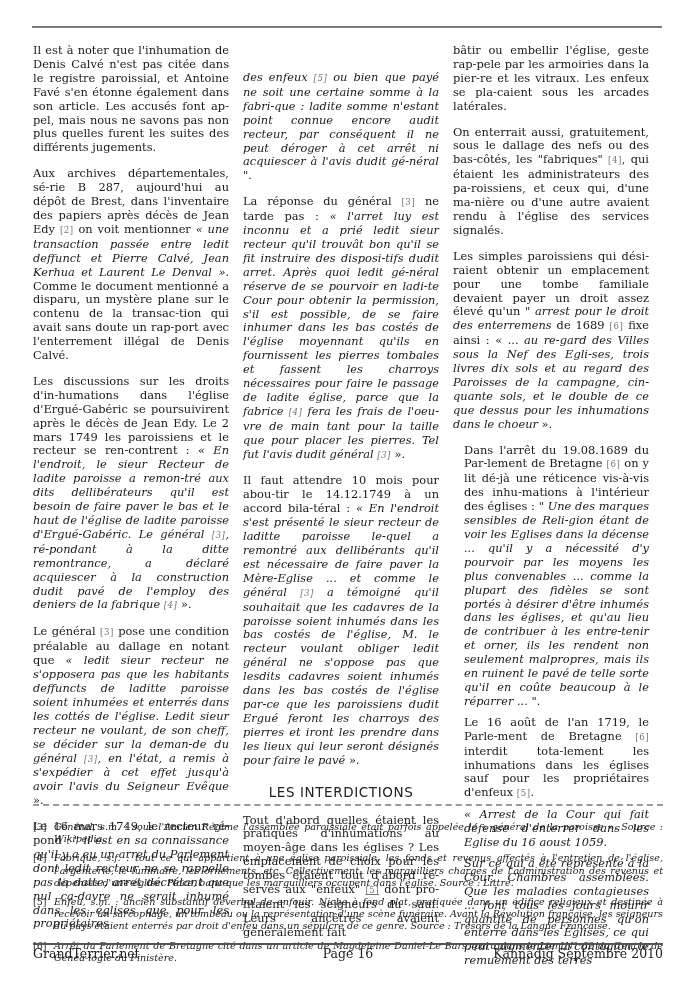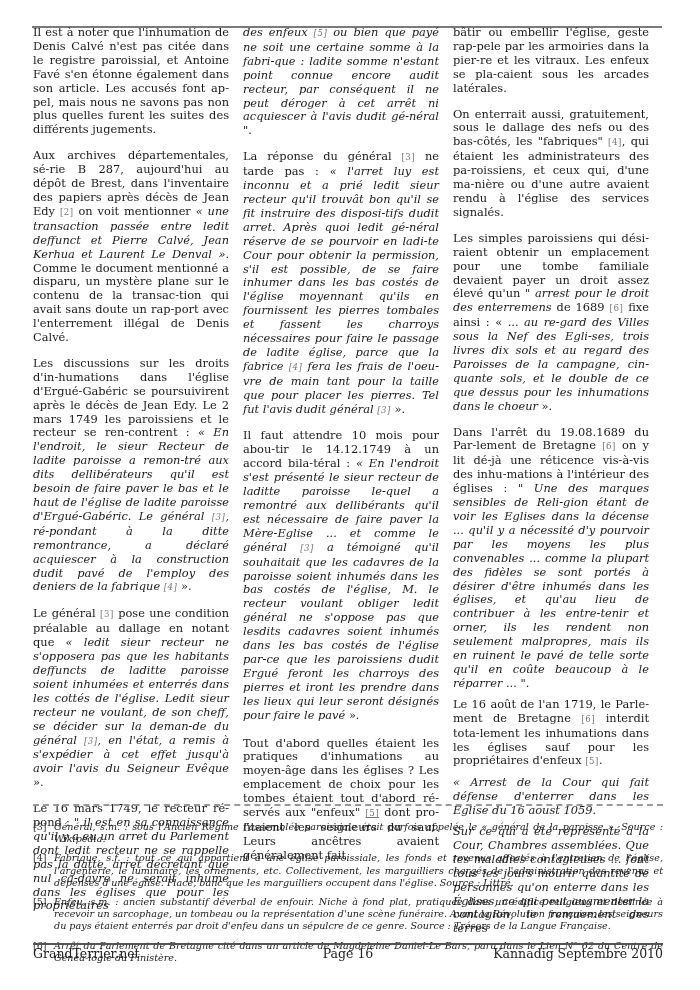--- a/index.html
+++ b/index.html
@@ -1,25 +1,25 @@
 <!DOCTYPE html>
 <html><head>
 <meta charset="utf-8">
 <style>
   html, body { margin: 0; padding: 0; background: #ffffff; }
   body { width: 700px; height: 990px; position: relative; overflow: hidden; color: #1a1a1a;
          font-family: "DejaVu Serif", "Liberation Serif", serif; }
   .top-rule { position: absolute; left: 32px; top: 26px; width: 630px; height: 2px; background: #7a7a7a; }
-  .col { position: absolute; top: 26px; width: 196px; font-size: 11.4px; line-height: 13.9px;
+  .col { position: absolute; top: 44px; width: 196px; font-size: 11.4px; line-height: 13.9px;
          text-align: justify; hyphens: manual; }
   .col1 { left: 33px; }
-  .col2 { left: 243px; }
+  .col2 { left: 243px; margin-top: 27px; }
   .col3 { left: 453px; }
   .col p { margin: 0 0 12px 0; }
-  .col p.tight { margin-bottom: 7px; }
+  .col p.tight { margin-bottom: 7px; margin-left: 11px; }
   .it { font-style: italic; }
   .ref { font-size: 8.6px; color: #777; font-style: italic; letter-spacing: 0.5px; }
   .ref.up { font-style: normal; }
   .ref.ul { text-decoration: underline; font-style: normal; }
   .heading { text-align: center; font-family: "DejaVu Sans", sans-serif; font-size: 13.5px;
              letter-spacing: 0.6px; line-height: 20px; margin: 14px 0 12px 0; color: #222; font-weight: normal; }
   .dash-rule { position: absolute; left: 33px; top: 804px; width: 630px; height: 0;
                border-top: 2px dashed #9a9a9a; }
   .notes { position: absolute; left: 33px; top: 821px; width: 630px; font-size: 9.6px; line-height: 12.2px; }
   .note { display: flex; margin-bottom: 7px; }
@@ -42,20 +42,21 @@
     <p><span>Aux archives départementales, sé-rie B 287, aujourd'hui au dépôt de Brest, dans l'inventaire des papiers après décès de Jean Edy </span><span class="ref up">[2]</span><span> on voit mentionner </span><span class="it">« une transaction passée entre ledit deffunct et Pierre Calvé, Jean Kerhua et Laurent Le Denval »</span><span>. Comme le document mentionné a disparu, un mystère plane sur le contenu de la transac-tion qui avait sans doute un rap-port avec l'enterrement illégal de Denis Calvé.</span></p>
     <p><span>Les discussions sur les droits d'in-humations dans l'église d'Ergué-Gabéric se poursuivirent après le décès de Jean Edy. Le 2 mars 1749 les paroissiens et le recteur se ren-contrent : </span><span class="it">« En l'endroit, le sieur Recteur de ladite paroisse a remon-tré aux dits dellibérateurs qu'il est besoin de faire paver le bas et le haut de l'église de ladite paroisse d'Ergué-Gabéric. Le général </span><span class="ref">[3]</span><span class="it">, ré-pondant à la ditte remontrance, a déclaré acquiescer à la construction dudit pavé de l'employ des deniers de la fabrique </span><span class="ref">[4]</span><span> ».</span></p>
     <p><span>Le général </span><span class="ref up">[3]</span><span> pose une condition préalable au dallage en notant que </span><span class="it">« ledit sieur recteur ne s'opposera pas que les habitants deffuncts de laditte paroisse soient inhumées et enterrés dans les cottés de l'église. Ledit sieur recteur ne voulant, de son cheff, se décider sur la deman-de du général </span><span class="ref">[3]</span><span class="it">, en l'état, a remis à s'expédier à cet effet jusqu'à avoir l'avis du Seigneur Evêque</span><span> ».</span></p>
     <p><span>Le 16 mars 1749, le recteur ré-pond : " </span><span class="it">il est en sa connaissance qu'il y a eu un arret du Parlement dont ledit recteur ne se rappelle pas la datte, arret décrétant que nul ca-davre ne serait inhumé dans les églises que pour les propriétaires</span></p>
   </div>
 <div class="col col2">
     <p><span class="it">des enfeux </span><span class="ref">[5]</span><span class="it"> ou bien que payé ne soit une certaine somme à la fabri-que : ladite somme n'estant point connue encore audit recteur, par conséquent il ne peut déroger à cet arrêt ni acquiescer à l'avis dudit gé-néral</span><span> ".</span></p>
     <p><span>La réponse du général </span><span class="ref up">[3]</span><span> ne tarde pas : </span><span class="it">« l'arret luy est inconnu et a prié ledit sieur recteur qu'il trouvât bon qu'il se fit instruire des disposi-tifs dudit arret. Après quoi ledit gé-néral réserve de se pourvoir en ladi-te Cour pour obtenir la permission, s'il est possible, de se faire inhumer dans les bas costés de l'église moyennant qu'ils en fournissent les pierres tombales et fassent les charroys nécessaires pour faire le passage de ladite église, parce que la fabrice </span><span class="ref">[4]</span><span class="it"> fera les frais de l'oeu-vre de main tant pour la taille que pour placer les pierres. Tel fut l'avis dudit général </span><span class="ref">[3]</span><span> ».</span></p>
     <p><span>Il faut attendre 10 mois pour abou-tir le 14.12.1749 à un accord bila-téral : </span><span class="it">« En l'endroit s'est présenté le sieur recteur de laditte paroisse le-quel a remontré aux dellibérants qu'il est nécessaire de faire paver la Mère-Eglise ... et comme le général </span><span class="ref">[3]</span><span class="it"> a témoigné qu'il souhaitait que les cadavres de la paroisse soient inhumés dans les bas costés de l'église, M. le recteur voulant obliger ledit général ne s'oppose pas que lesdits cadavres soient inhumés dans les bas costés de l'église par-ce que les paroissiens dudit Ergué feront les charroys des pierres et iront les prendre dans les lieux qui leur seront désignés pour faire le pavé</span><span> ».</span></p>
     <h2 class="heading">
+      <div>LES INTERDICTIONS</div>
     </h2>
     <p><span>Tout d'abord quelles étaient les pratiques d'inhumations au moyen-âge dans les églises ? Les emplacement de choix pour les tombes étaient tout d'abord ré-servés aux "enfeux" </span><span class="ref ul">[5]</span><span> dont pro-fitaient les seigneurs du sauf. Leurs ancêtres avaient généralement fait</span></p>
   </div>
 <div class="col col3">
     <p><span>bâtir ou embellir l'église, geste rap-pele par les armoiries dans la pier-re et les vitraux. Les enfeux se pla-caient sous les arcades latérales.</span></p>
     <p><span>On enterrait aussi, gratuitement, sous le dallage des nefs ou des bas-côtés, les "fabriques" </span><span class="ref up">[4]</span><span>, qui étaient les administrateurs des pa-roissiens, et ceux qui, d'une ma-nière ou d'une autre avaient rendu à l'église des services signalés.</span></p>
     <p><span>Les simples paroissiens qui dési-raient obtenir un emplacement pour une tombe familiale devaient payer un droit assez élevé qu'un " </span><span class="it">arrest pour le droit des enterremens</span><span> de 1689 </span><span class="ref up">[6]</span><span> fixe ainsi : « </span><span class="it">... au re-gard des Villes sous la Nef des Egli-ses, trois livres dix sols et au regard des Paroisses de la campagne, cin-quante sols, et le double de ce que dessus pour les inhumations dans le choeur</span><span> ».</span></p>
     <p class="tight"><span>Dans l'arrêt du 19.08.1689 du Par-lement de Bretagne </span><span class="ref up">[6]</span><span> on y lit dé-jà une réticence vis-à-vis des inhu-mations à l'intérieur des églises : " </span><span class="it">Une des marques sensibles de Reli-gion étant de voir les Eglises dans la décense ... qu'il y a nécessité d'y pourvoir par les moyens les plus convenables ... comme la plupart des fidèles se sont portés à désirer d'être inhumés dans les églises, et qu'au lieu de contribuer à les entre-tenir et orner, ils les rendent non seulement malpropres, mais ils en ruinent le pavé de telle sorte qu'il en coûte beaucoup à le réparrer ...</span><span> ".</span></p>
     <p class="tight"><span>Le 16 août de l'an 1719, le Parle-ment de Bretagne </span><span class="ref up">[6]</span><span> interdit tota-lement les inhumations dans les églises sauf pour les propriétaires d'enfeux </span><span class="ref up">[5]</span><span>.</span></p>
     <p class="tight"><span class="it">« Arrest de la Cour qui fait défense d'enterrer dans les Eglise du 16 aoust 1059.</span></p>

